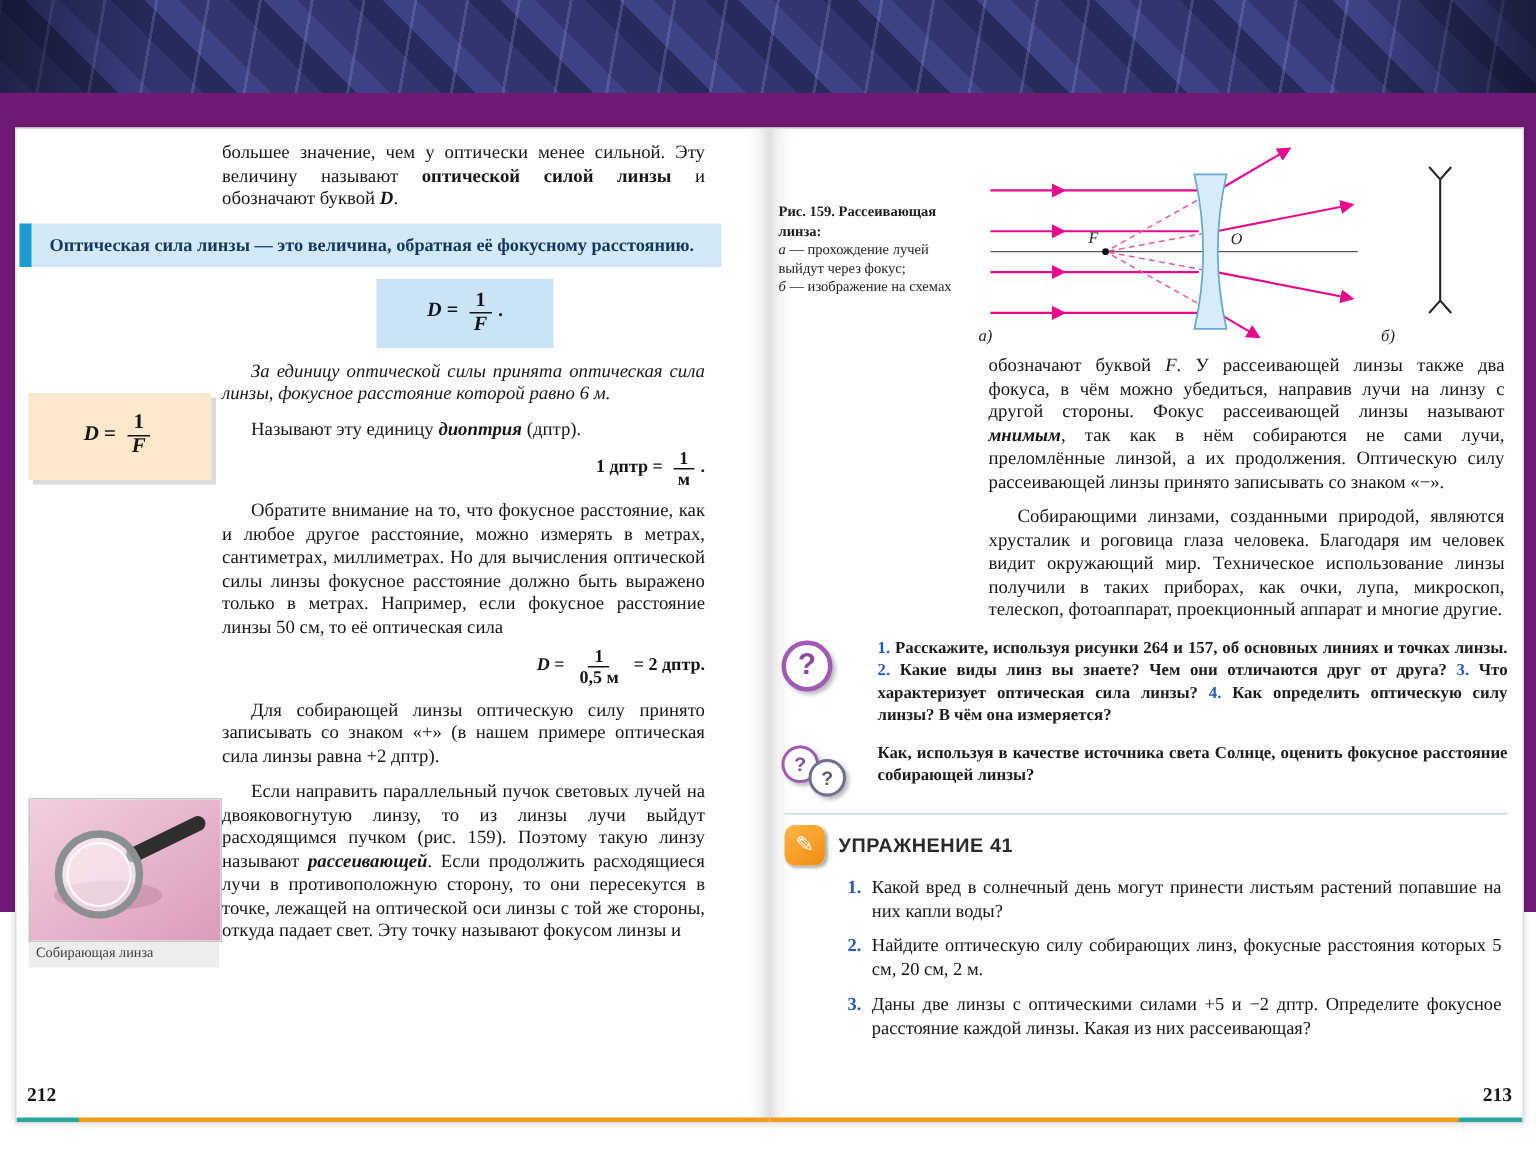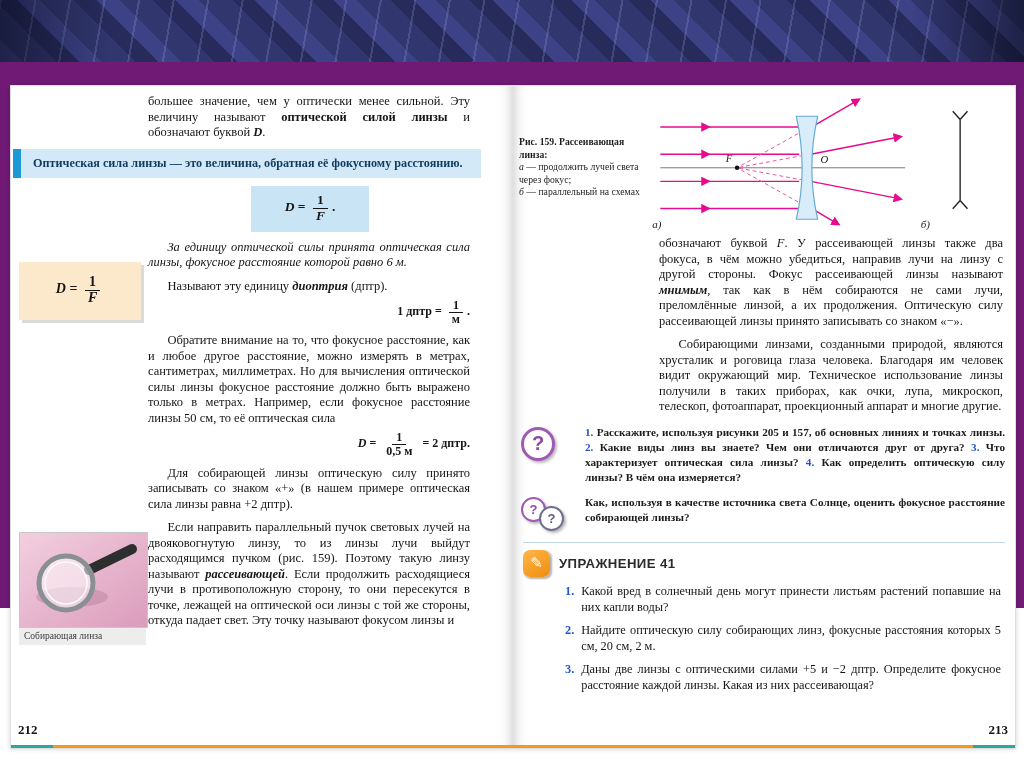--- a/index.html
+++ b/index.html
@@ -167,23 +167,23 @@
       <div class="pagenum">212</div>
       <div class="page-rule"></div>
     </div>
 
     <div class="page right-page">
 
       <div class="figure">
         <div class="fig-caption">
           <span class="cap-title">Рис. 159. Рассеивающая линза:</span>
           <br>
-          <i>а</i><span> — продолжить лучей света через фокус;</span>
+          <i>а</i><span> — прохождение лучей выйдут через фокус;</span>
           <br>
-          <i>б</i><span> — параллельный на схемах</span>
+          <i>б</i><span> — изображение на схемах</span>
         </div>
 
         <div class="fig-a">
           <svg viewBox="0 0 265 140">
             <defs>
               <marker id="arr" viewBox="0 0 10 10" refX="7" refY="5" markerWidth="6.5" markerHeight="6.5" orient="auto-start-reverse">
                 <path d="M0,0 L10,5 L0,10 z" fill="#e60a8c"></path>
               </marker>
             </defs>
             <line x1="6" y1="78" x2="258" y2="78" stroke="#555" stroke-width="0.8"></line>
@@ -235,21 +235,21 @@
 
       <p class="body rp-par ind"><span>Собирающими линзами, созданными природой, являются хрусталик и роговица глаза человека. Благодаря им человек видит окружающий мир. Техническое использование линзы получили в таких приборах, как очки, лупа, микроскоп, телескоп, фотоаппарат, проекционный аппарат и многие другие.</span></p>
 
       <div class="q-row">
         <div class="q-iconbox">
           <div class="qcircle">
               <span>?</span>
             </div>
         </div>
         <div class="q-text">
-          <span class="qnum">1.</span> <span>Расскажите, используя рисунки 205 и 157, об основных линиях и точках линзы.</span>
+          <span class="qnum">1.</span> <span>Расскажите, используя рисунки 264 и 157, об основных линиях и точках линзы.</span>
           <span class="qnum">2.</span> <span>Какие виды линз вы знаете? Чем они отличаются друг от друга?</span>
           <span class="qnum">3.</span> <span>Что характеризует оптическая сила линзы?</span>
           <span class="qnum">4.</span> <span>Как определить оптическую силу линзы? В чём она измеряется?</span>
         </div>
       </div>
 
       <div class="q-row">
         <div class="q-iconbox">
           <div class="qcircle small">
               <span>?</span>

